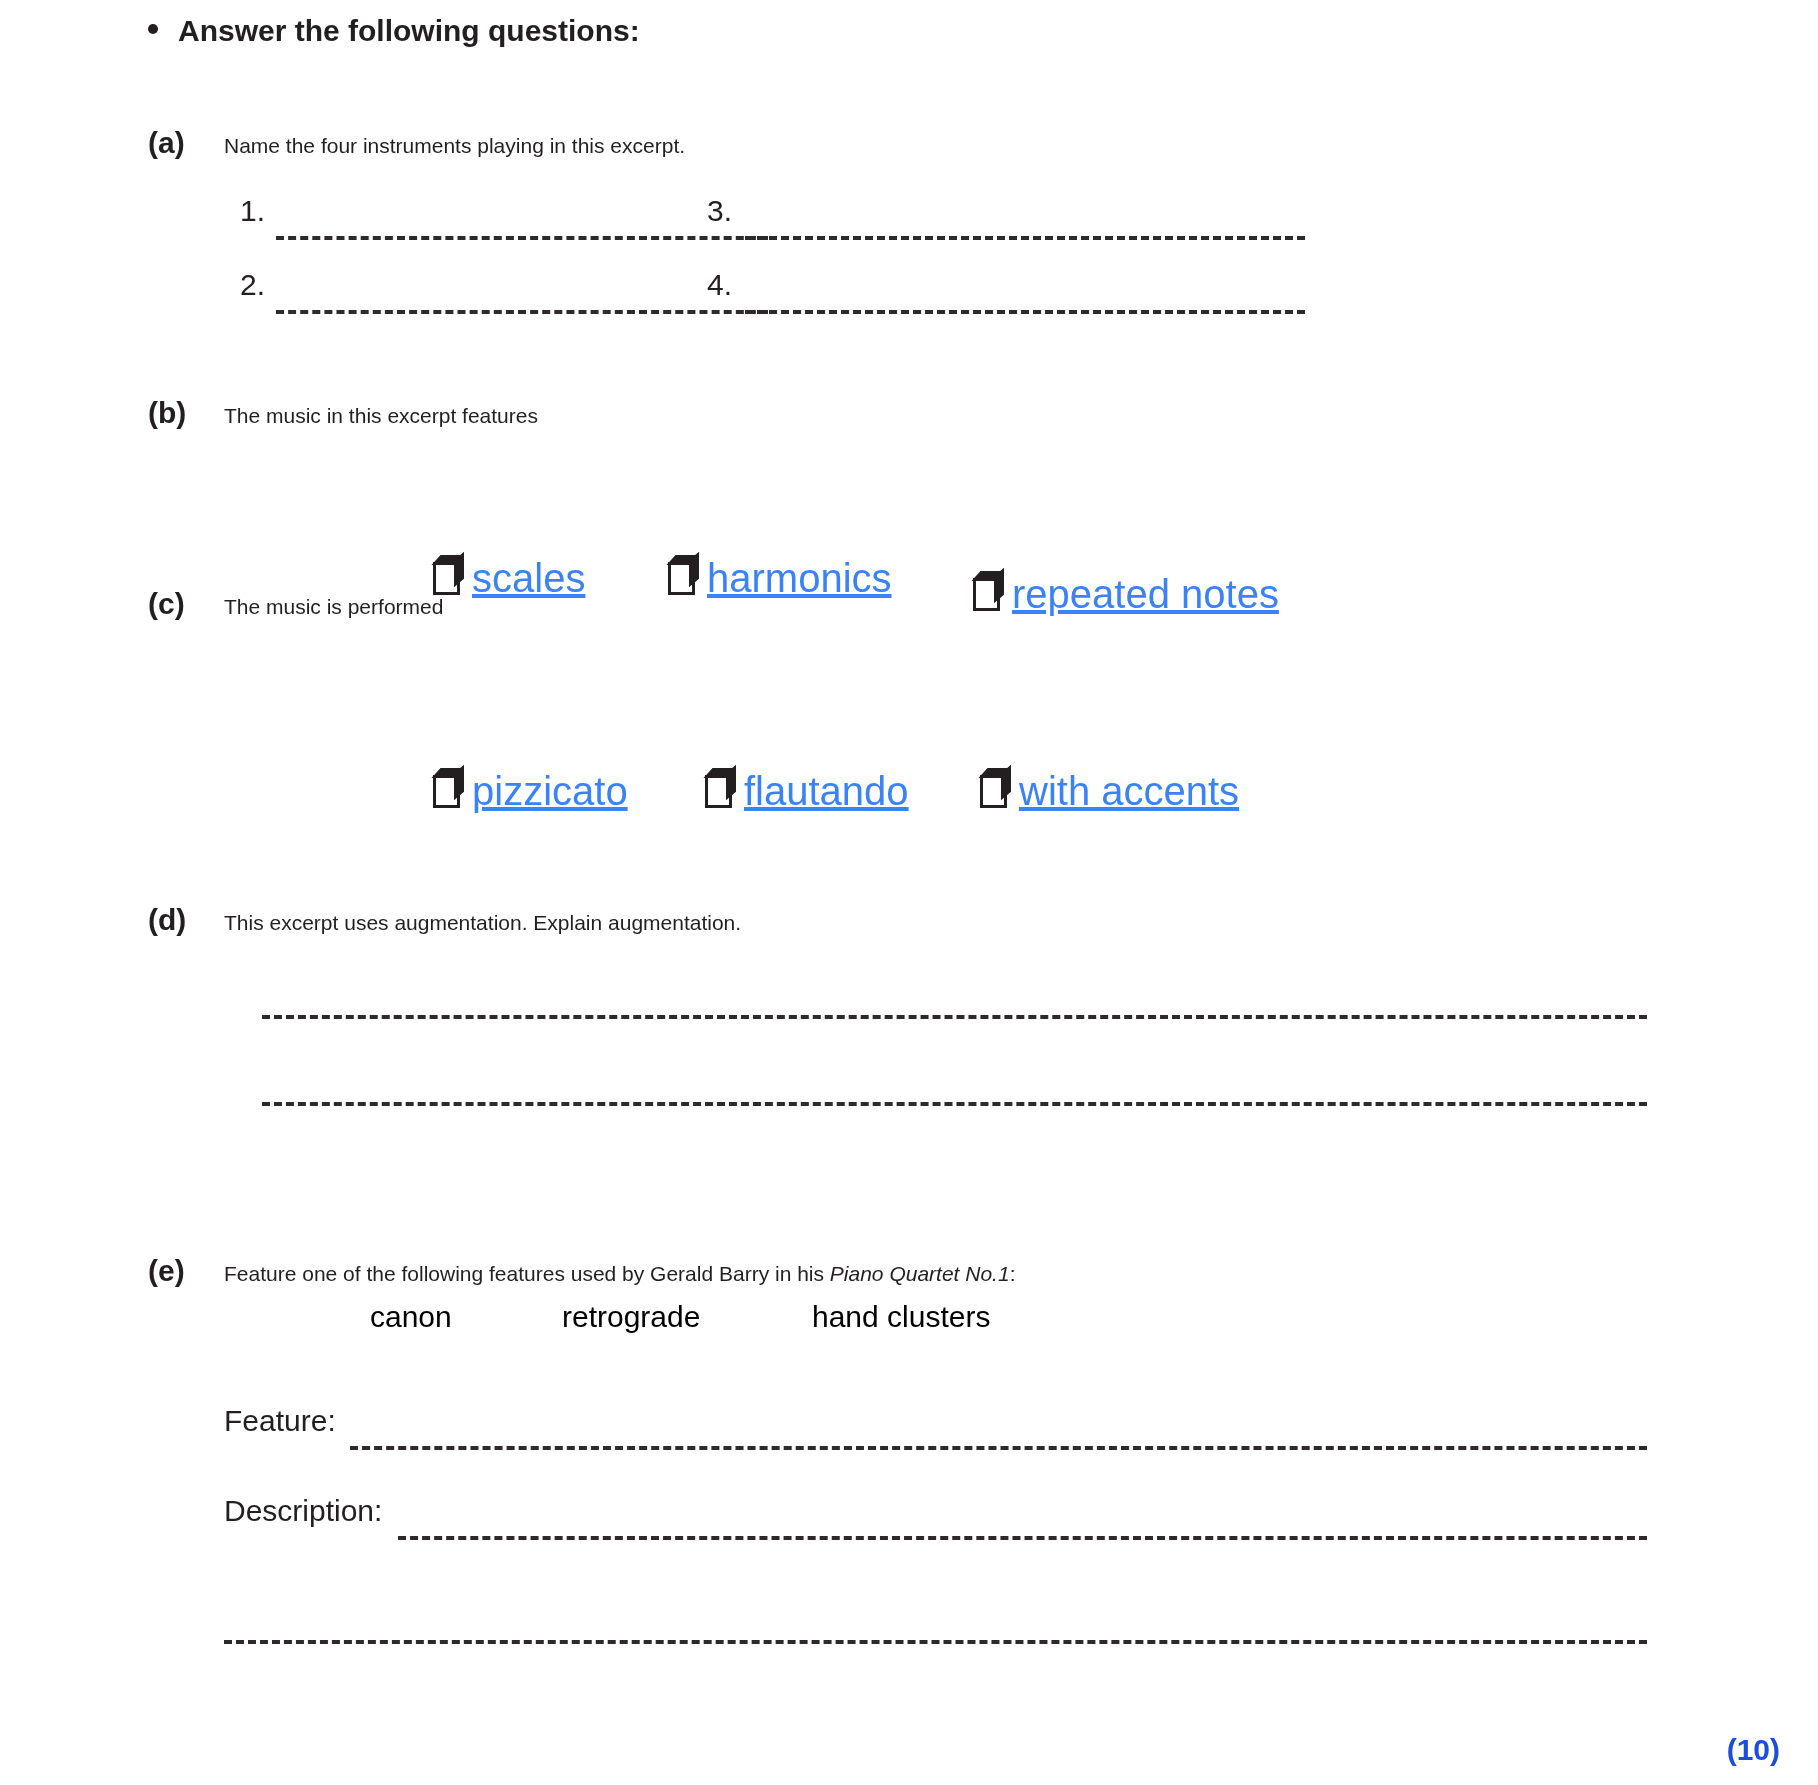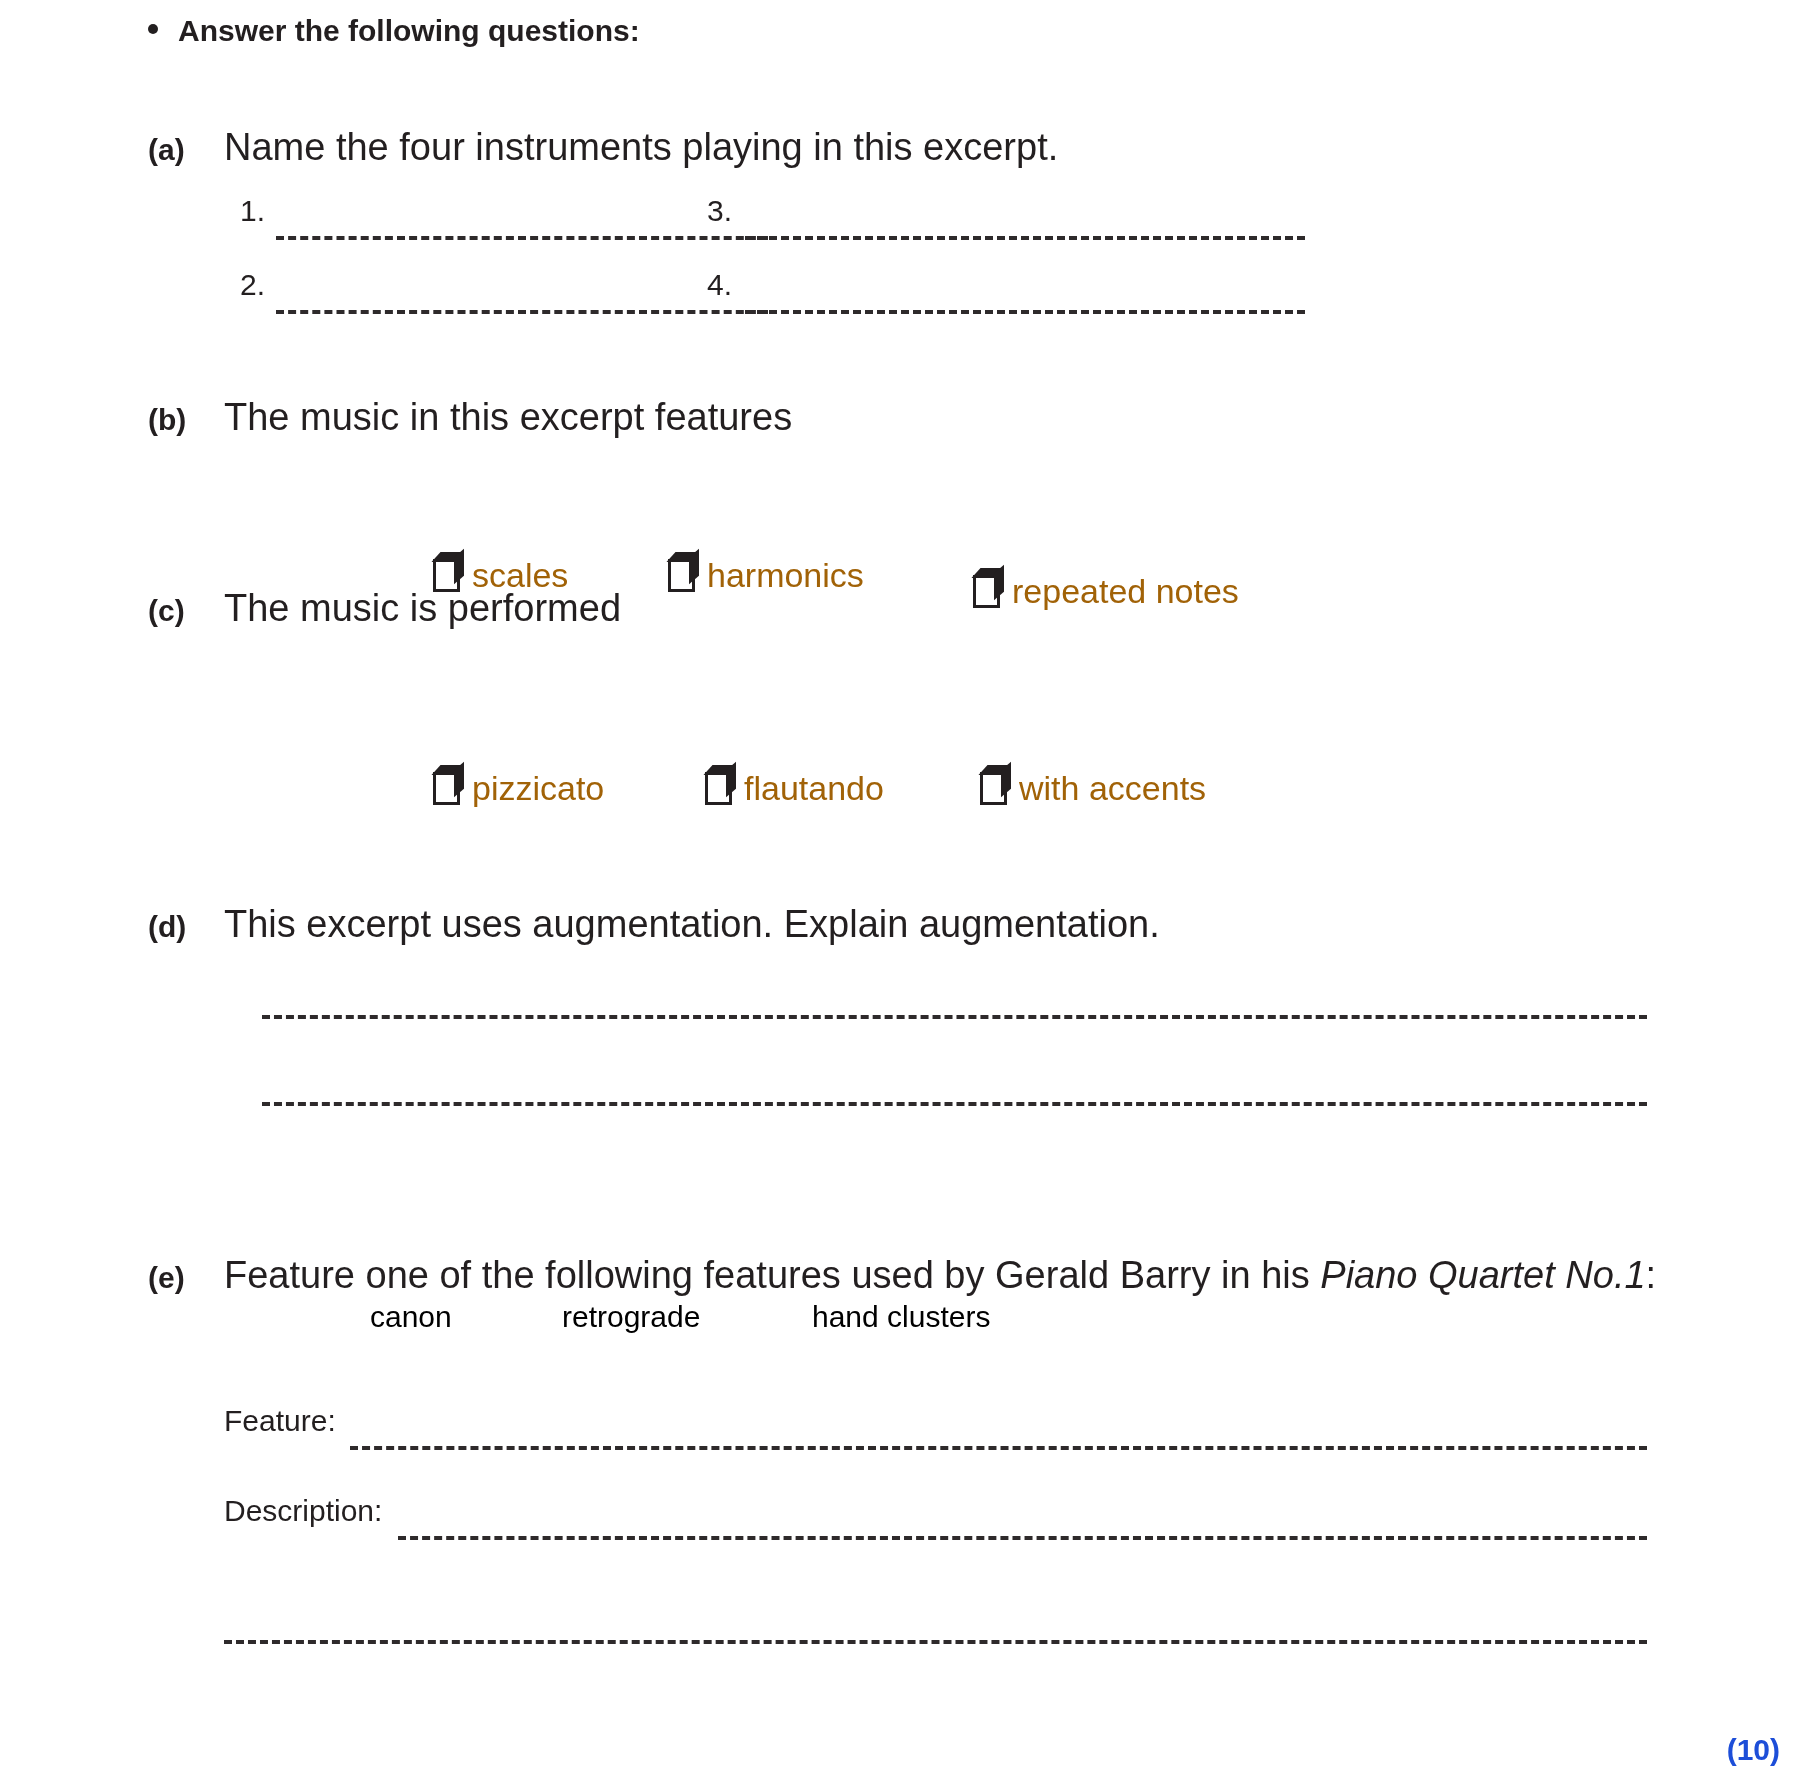--- a/index.html
+++ b/index.html
@@ -58,21 +58,21 @@
     align-items: baseline;
   }
   .qlabel {
     font-weight: bold;
     font-size: 30px;
     width: 76px;
     flex: none;
     color: #231f20;
   }
   .qtext {
-    font-size: 38px;
+    font-size: 21px;
     color: #231f20;
   }
   .qtext i { font-style: italic; }
 
   
   .dash {
     position: absolute;
     border-bottom: 4px dashed #2e2a2b;
     height: 0;
   }
@@ -114,23 +114,24 @@
     content: "";
     position: absolute;
     left: 0px;
     top: -10px;
     width: 100%;
     height: 10px;
     background: #231f20;
     transform: skewX(-42deg);
   }
   .cblabel {
-    font-size: 34px;
-    color: #a16207;
+    font-size: 40px;
+    color: #3b82f6;
     white-space: nowrap;
+    text-decoration: underline;
   }
 
   
   .featword {
     position: absolute;
     font-size: 30px;
     color: #000000;
     white-space: nowrap;
   }
 

